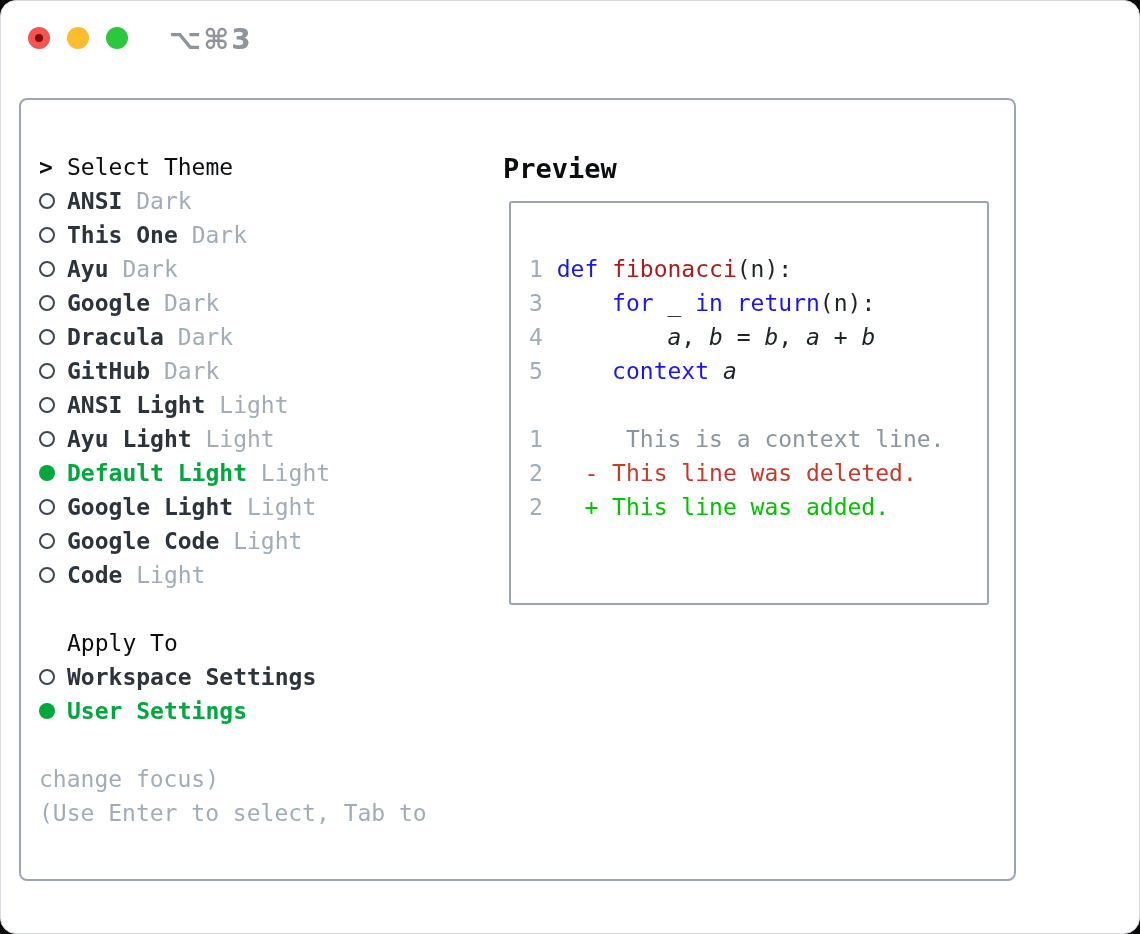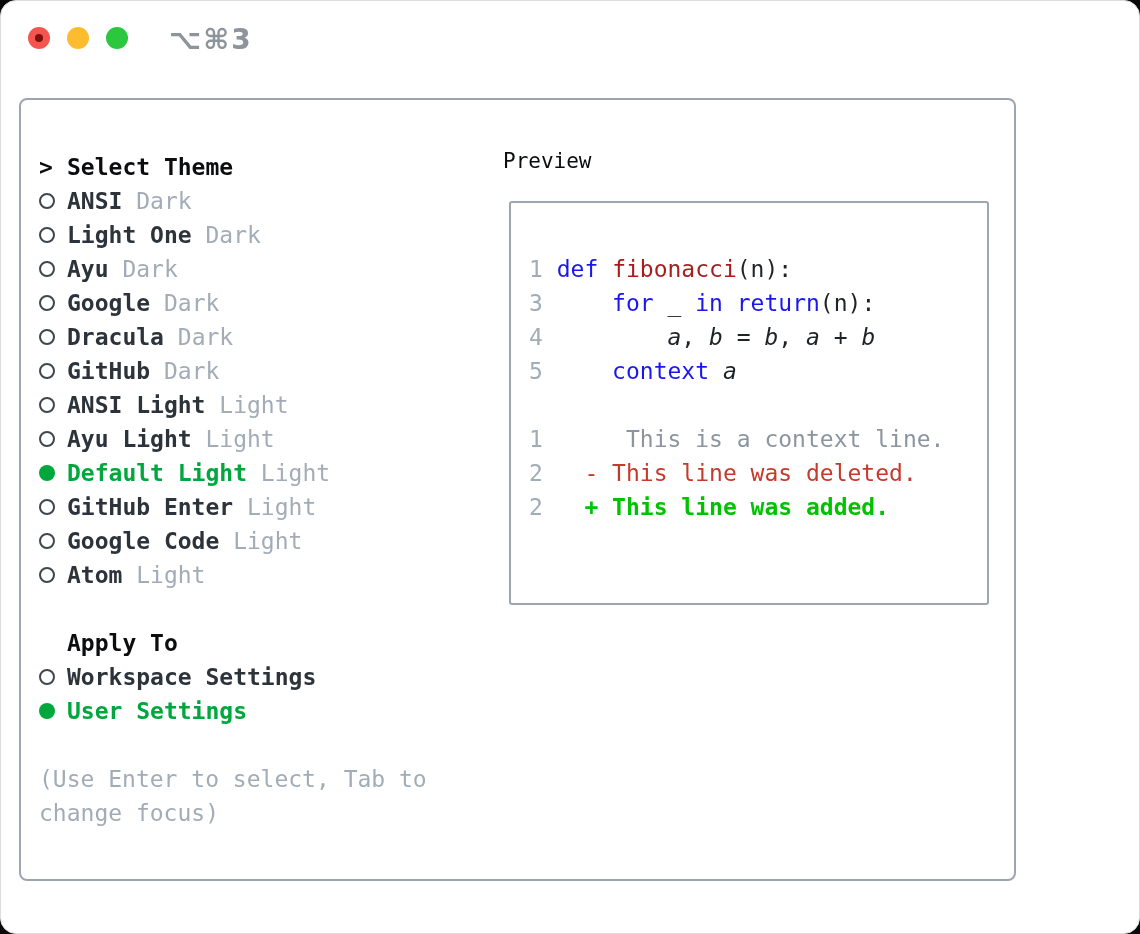--- a/index.html
+++ b/index.html
@@ -27,49 +27,49 @@
   
   .main-box{
     position:absolute;left:18px;top:97px;width:997px;height:783px;
     border:2px solid var(--border_gray);border-radius:8px;box-sizing:border-box;
     background:#ffffff;
   }
   .left-col{position:absolute;left:18px;top:50px;font-size:23px;}
   .row{display:flex;align-items:center;height:34px;white-space:pre;}
   .marker{width:28px;flex:none;display:flex;align-items:center;}
   .cursor{font-weight:700;color:var(--header_text);}
-  .hdr{font-weight:700;color:var(--header_text);}
-  .hdr2{font-weight:700;color:var(--header_text);}
+  .hdr{font-weight:400;color:var(--header_text);}
+  .hdr2{font-weight:400;color:var(--header_text);}
   .dot{width:12px;height:12px;border:2px solid var(--radio_ring);border-radius:50%;box-sizing:content-box;}
   .dot.sel{width:16px;height:16px;border:none;background:var(--accent_green);}
   .name{color:var(--text_dark);font-weight:bold;}
   .name.on{color:var(--accent_green);}
   .variant{color:var(--muted_gray);margin-left:1ch;}
   .spacer{height:34px;}
   .help{color:var(--muted_gray);height:34px;line-height:34px;white-space:pre;}
   
   .preview-label{
-    position:absolute;left:482px;top:44px;height:34px;line-height:34px;
-    font-size:21px;font-weight:400;color:var(--header_text);
+    position:absolute;left:482px;top:52px;height:34px;line-height:34px;
+    font-size:27px;font-weight:700;color:var(--header_text);
   }
   .preview-box{
     position:absolute;left:488px;top:101px;width:480px;height:404px;
     border:2px solid var(--border_gray);border-radius:3px;box-sizing:border-box;
     overflow:hidden;background:#ffffff;
   }
   .preview-code{padding:49px 0 0 18px;font-size:23px;}
   .pline{height:34px;line-height:34px;white-space:pre;color:var(--code_text);}
   .pline .ln{color:var(--muted_gray);}
   .pline .t{color:var(--code_text);}
   .pline .kw{color:var(--keyword_blue);}
   .pline .fn{color:var(--function_red);}
   .pline .var{color:var(--code_text);font-style:italic;}
   .pline .ctx{color:var(--context_gray);}
   .pline .del{color:var(--deleted_red);}
-  .pline .add{color:var(--added_green);font-weight:bold;}
+  .pline .add{color:var(--added_green);}
 </style>
 </head>
 <body>
 
 <div class="window">
 
   <div class="titlebar">
     <div class="lights">
       <button class="light red">
           <span class="innerdot"></span>
@@ -83,49 +83,49 @@
   <div class="main-box">
 
     <div class="left-col">
       <div class="row">
         <span class="marker cursor">&gt;</span>
         <span class="hdr">Select Theme</span>
       </div>
 
       <div>
           <div class="row"><span class="marker"><span class="dot"></span></span><span class="name">ANSI</span><span class="variant">Dark</span></div>
-          <div class="row"><span class="marker"><span class="dot"></span></span><span class="name">Light One</span><span class="variant">Dark</span></div>
+          <div class="row"><span class="marker"><span class="dot"></span></span><span class="name">This One</span><span class="variant">Dark</span></div>
           <div class="row"><span class="marker"><span class="dot"></span></span><span class="name">Ayu</span><span class="variant">Dark</span></div>
           <div class="row"><span class="marker"><span class="dot"></span></span><span class="name">Google</span><span class="variant">Dark</span></div>
           <div class="row"><span class="marker"><span class="dot"></span></span><span class="name">Dracula</span><span class="variant">Dark</span></div>
           <div class="row"><span class="marker"><span class="dot"></span></span><span class="name">GitHub</span><span class="variant">Dark</span></div>
           <div class="row"><span class="marker"><span class="dot"></span></span><span class="name">ANSI Light</span><span class="variant">Light</span></div>
           <div class="row"><span class="marker"><span class="dot"></span></span><span class="name">Ayu Light</span><span class="variant">Light</span></div>
           <div class="row"><span class="marker"><span class="dot sel"></span></span><span class="name on">Default Light</span><span class="variant">Light</span></div>
-          <div class="row"><span class="marker"><span class="dot"></span></span><span class="name">GitHub Enter</span><span class="variant">Light</span></div>
+          <div class="row"><span class="marker"><span class="dot"></span></span><span class="name">Google Light</span><span class="variant">Light</span></div>
           <div class="row"><span class="marker"><span class="dot"></span></span><span class="name">Google Code</span><span class="variant">Light</span></div>
-          <div class="row"><span class="marker"><span class="dot"></span></span><span class="name">Atom</span><span class="variant">Light</span></div>
+          <div class="row"><span class="marker"><span class="dot"></span></span><span class="name">Code</span><span class="variant">Light</span></div>
         </div>
 
       <div class="spacer"></div>
 
       <div class="row">
         <span class="marker"></span>
         <span class="hdr2">Apply To</span>
       </div>
 
       <div>
           <div class="row"><span class="marker"><span class="dot"></span></span><span class="name">Workspace Settings</span></div>
           <div class="row"><span class="marker"><span class="dot sel"></span></span><span class="name on">User Settings</span></div>
         </div>
 
       <div class="spacer"></div>
 
+      <div class="help">change focus)</div>
       <div class="help">(Use Enter to select, Tab to</div>
-      <div class="help">change focus)</div>
     </div>
 
     <div class="preview-label">Preview</div>
 
     <div class="preview-box">
       <div class="preview-code">
           <div class="pline"><span class="ln">1</span><span class="t"> </span><span class="kw">def</span><span class="t"> </span><span class="fn">fibonacci</span><span class="t">(n):</span></div>
           <div class="pline"><span class="ln">3</span><span class="t">     </span><span class="kw">for</span><span class="t"> _ </span><span class="kw">in</span><span class="t"> </span><span class="kw">return</span><span class="t">(n):</span></div>
           <div class="pline"><span class="ln">4</span><span class="t">         </span><span class="var">a</span><span class="t">, </span><span class="var">b</span><span class="t"> = </span><span class="var">b</span><span class="t">, </span><span class="var">a</span><span class="t"> + </span><span class="var">b</span></div>
           <div class="pline"><span class="ln">5</span><span class="t">     </span><span class="kw">context</span><span class="t"> </span><span class="var">a</span></div>

